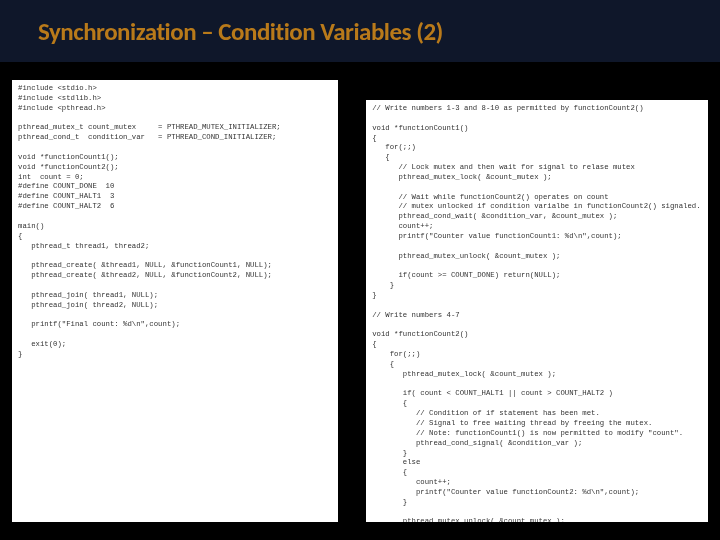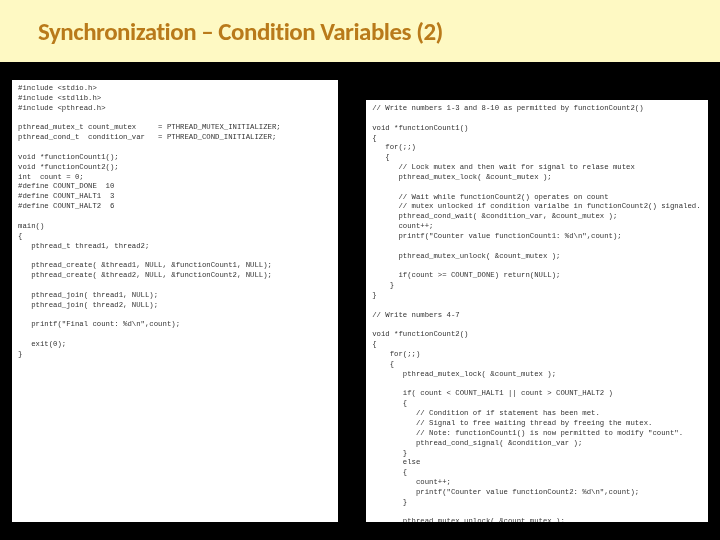--- a/index.html
+++ b/index.html
@@ -10,21 +10,21 @@
     font-family: Georgia, 'Times New Roman', serif;
     overflow: hidden;
   }
   .slide {
     width: 720px;
     height: 540px;
     background: #000;
     position: relative;
   }
   .title-bar {
-    background: #fef9c3;
+    background: #0f172a;
     height: 62px;
     display: flex;
     align-items: center;
     padding-left: 38px;
   }
   .title {
     font-size: 25px;
     font-weight: bold;
     color: #b97a1a;
     letter-spacing: -0.5px;

